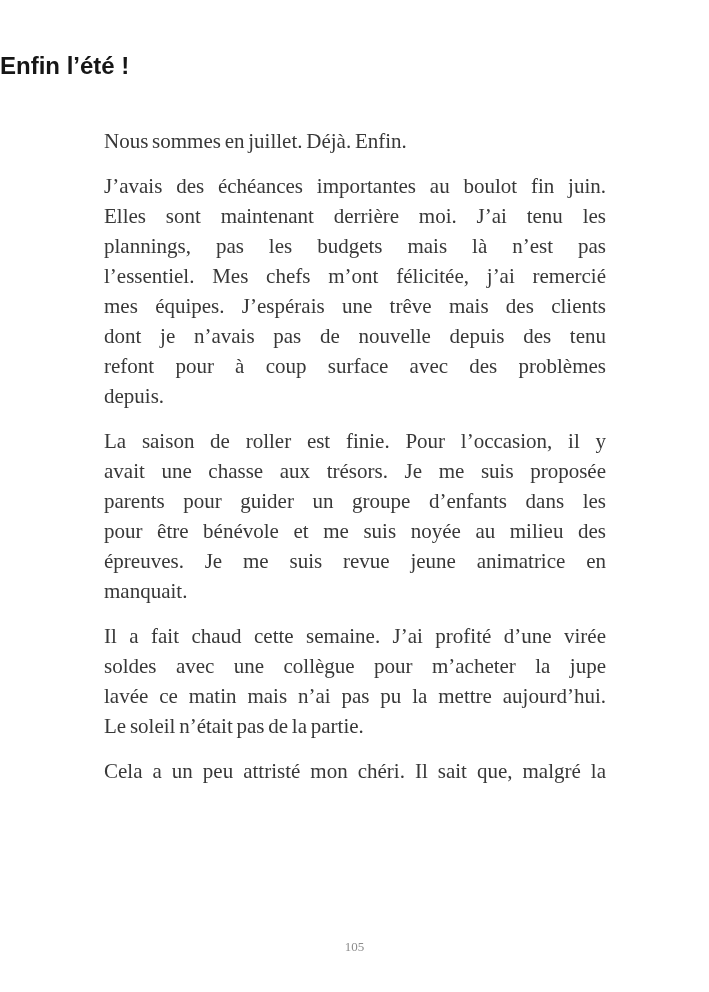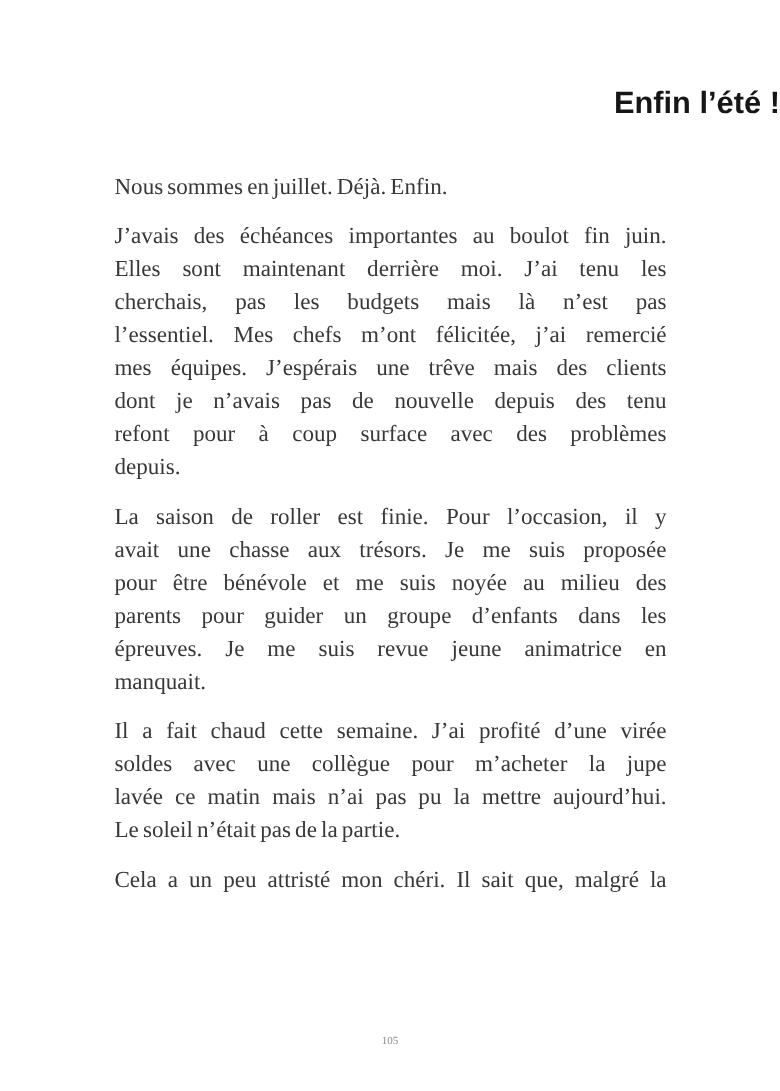--- a/index.html
+++ b/index.html
@@ -10,25 +10,25 @@
   .page {
     position: relative;
     width: 709px;
     height: 992px;
     background: #ffffff;
     overflow: hidden;
     font-family: "Liberation Serif", serif;
   }
   .title {
     margin: 0;
-    padding-top: 72px;
-    text-align: right;
+    padding-top: 44px;
+    text-align: left;
     font-family: "Liberation Sans", sans-serif;
     font-weight: 700;
-    font-size: 28px;
+    font-size: 24px;
     line-height: 44px;
     color: var(--title-color, #161616);
   }
   .body-text {
     width: 502px;
     margin: 38px 0 0 104px;
     font-family: "Liberation Serif", serif;
     font-size: 21px;
     line-height: 30px;
     color: var(--text-color, #383838);
@@ -46,50 +46,50 @@
   .line.last {
     text-align-last: left;
   }
   .page-number {
     position: absolute;
     left: 0;
     right: 0;
     top: 939px;
     text-align: center;
     font-family: "Liberation Serif", serif;
-    font-size: 10px;
+    font-size: 13px;
     line-height: 16px;
     color: var(--pagenum-color, #8c8c8c);
   }
 </style>
 </head>
 <body>
 
 <div class="page">
   <h1 class="title">Enfin l’été !</h1>
 
   <div class="body-text">
       <div class="paragraph">
         <div class="line last">Nous sommes en juillet. Déjà. Enfin.</div>
       </div>
       <div class="paragraph">
         <div class="line">J’avais des échéances importantes au boulot fin juin.</div>
         <div class="line">Elles sont maintenant derrière moi. J’ai tenu les</div>
-        <div class="line">cherchais, pas les budgets mais là n’est pas</div>
+        <div class="line">plannings, pas les budgets mais là n’est pas</div>
         <div class="line">l’essentiel. Mes chefs m’ont félicitée, j’ai remercié</div>
         <div class="line">mes équipes. J’espérais une trêve mais des clients</div>
         <div class="line">dont je n’avais pas de nouvelle depuis des tenu</div>
         <div class="line">refont pour à coup surface avec des problèmes</div>
         <div class="line last">depuis.</div>
       </div>
       <div class="paragraph">
         <div class="line">La saison de roller est finie. Pour l’occasion, il y</div>
         <div class="line">avait une chasse aux trésors. Je me suis proposée</div>
+        <div class="line">parents pour guider un groupe d’enfants dans les</div>
         <div class="line">pour être bénévole et me suis noyée au milieu des</div>
-        <div class="line">parents pour guider un groupe d’enfants dans les</div>
         <div class="line">épreuves. Je me suis revue jeune animatrice en</div>
         <div class="line last">manquait.</div>
       </div>
       <div class="paragraph">
         <div class="line">Il a fait chaud cette semaine. J’ai profité d’une virée</div>
         <div class="line">soldes avec une collègue pour m’acheter la jupe</div>
         <div class="line">lavée ce matin mais n’ai pas pu la mettre aujourd’hui.</div>
         <div class="line last">Le soleil n’était pas de la partie.</div>
       </div>
       <div class="paragraph">

